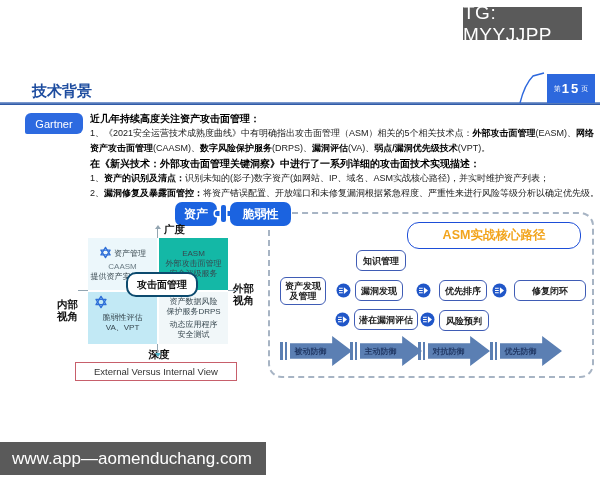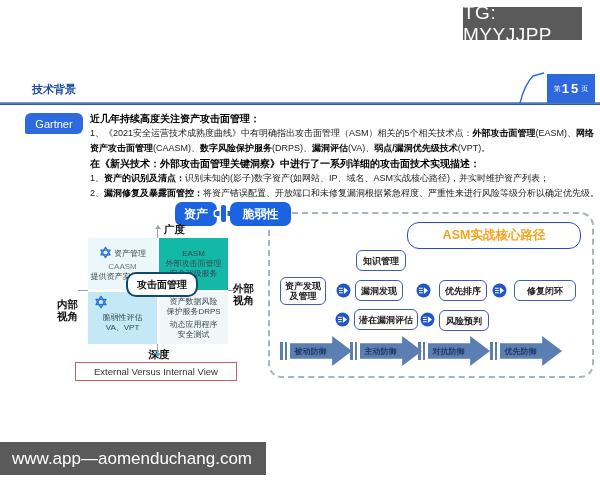--- a/index.html
+++ b/index.html
@@ -7,21 +7,21 @@
     position:relative;width:600px;height:480px;background:#ffffff;overflow:hidden;
     font-family:"Liberation Sans","DejaVu Sans",sans-serif;color:#222;
   }
   .abs{position:absolute;}
   
   .wm-top{left:463px;top:7px;width:119px;height:33px;background:#5a5a5a;color:#fff;
     font-size:19px;display:flex;align-items:center;justify-content:center;letter-spacing:.5px;}
   .wm-bottom{left:0;top:442px;width:266px;height:33px;background:#5a5a5a;color:#fff;
     font-size:17px;display:flex;align-items:center;padding-left:12px;box-sizing:border-box;}
   
-  .page-title{left:32px;top:82px;font-size:11px;font-weight:bold;color:#1d4c9f;}
+  .page-title{left:32px;top:82px;font-size:15px;font-weight:bold;color:#1d4c9f;}
   .header-rule{left:0;top:102px;width:600px;height:3px;
     background:linear-gradient(#8aa6d6,#1f4c9e);}
   .page-badge{left:547px;top:74px;width:48px;height:29px;background:#2d68dd;color:#fff;
     display:flex;align-items:center;justify-content:center;gap:1px;}
   .page-badge .sm{font-size:7px;}
   .page-badge .lg{font-size:13px;font-weight:bold;letter-spacing:2px;}
   .badge-flourish{left:516px;top:70px;}
   
   .gartner{left:25px;top:113px;width:58px;height:21px;background:#2d6ae0;color:#fff;
     border-radius:6px 6px 6px 2px;font-size:11px;display:flex;align-items:center;justify-content:center;}
@@ -74,21 +74,21 @@
     background:#fff;box-sizing:border-box;}
   .flow-title{left:137px;top:8px;width:172px;height:25px;border:1px solid #1d4ed8;border-radius:12px;
     display:flex;align-items:center;justify-content:center;font-size:12.5px;font-weight:bold;color:#f2a51e;}
   .fbox{border:1.6px solid #3f5cb5;border-radius:6px;background:#fff;display:flex;flex-direction:column;
     align-items:center;justify-content:center;font-size:9px;font-weight:bold;color:#222;
     box-sizing:border-box;text-align:center;line-height:10px;}
   .fb-knowledge{left:86px;top:36px;width:50px;height:21px;}
   .fb-asset{left:10px;top:63px;width:46px;height:28px;}
   .fb-vuln{left:85px;top:66px;width:48px;height:21px;}
   .fb-priority{left:169px;top:66px;width:48px;height:21px;}
-  .fb-fix{left:244px;top:66px;width:62px;height:21px;}
+  .fb-fix{left:244px;top:66px;width:72px;height:21px;}
   .fb-latent{left:84px;top:95px;width:64px;height:21px;}
   .fb-risk{left:169px;top:96px;width:50px;height:21px;}
   .cicon{width:15px;height:15px;}
   .ci1{left:66px;top:69px;}  .ci2{left:146px;top:69px;}  .ci3{left:222px;top:69px;}
   .ci4{left:65px;top:98px;}  .ci5{150px;top:98px;left:150px;}
   .stage{display:flex;align-items:center;}
   .stage .bars{display:flex;gap:2px;margin-right:3px;}
   .stage .bars i{display:block;width:2.5px;height:18px;background:#5b7fb3;}
   .stage .arrow{position:relative;width:62px;height:30px;background:#5b7fb3;
     clip-path:polygon(0 24%,68% 24%,68% 0,100% 50%,68% 100%,68% 76%,0 76%);}

